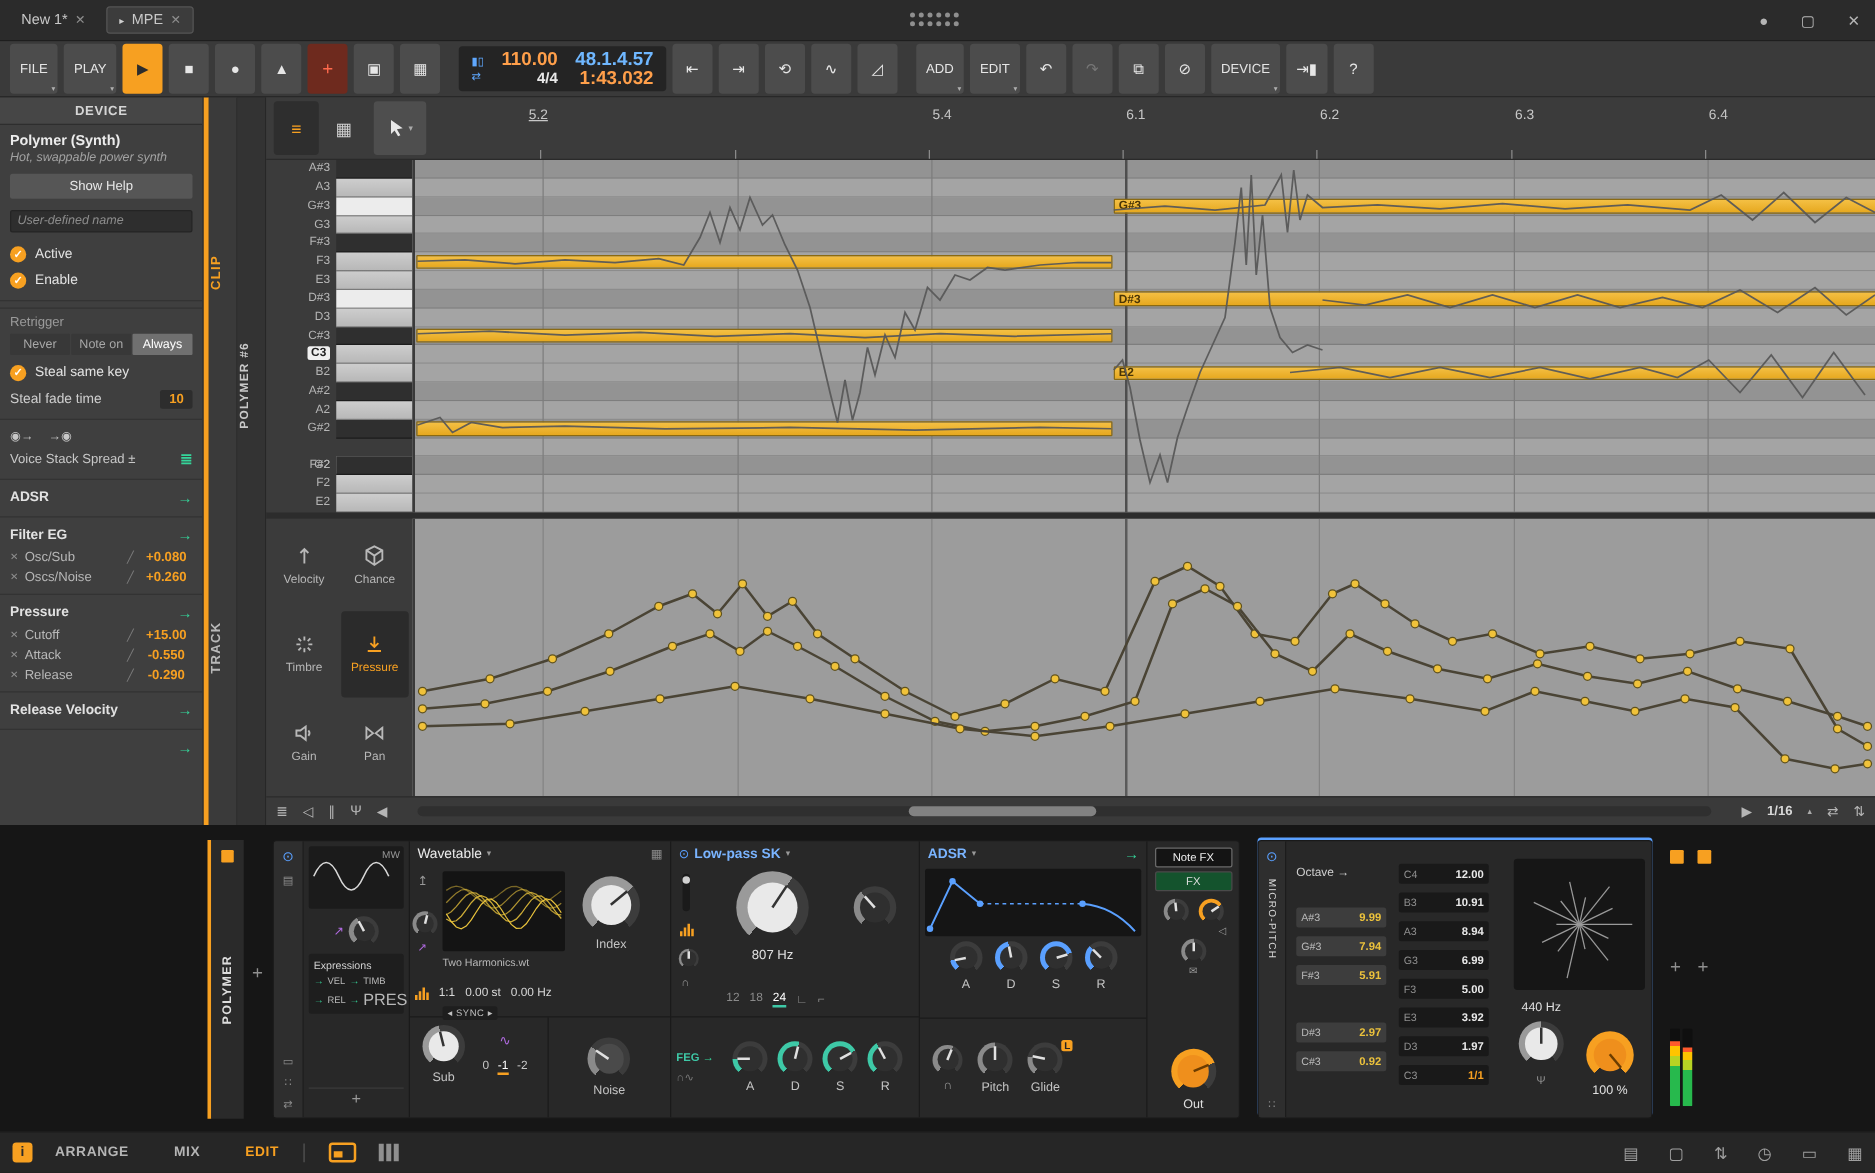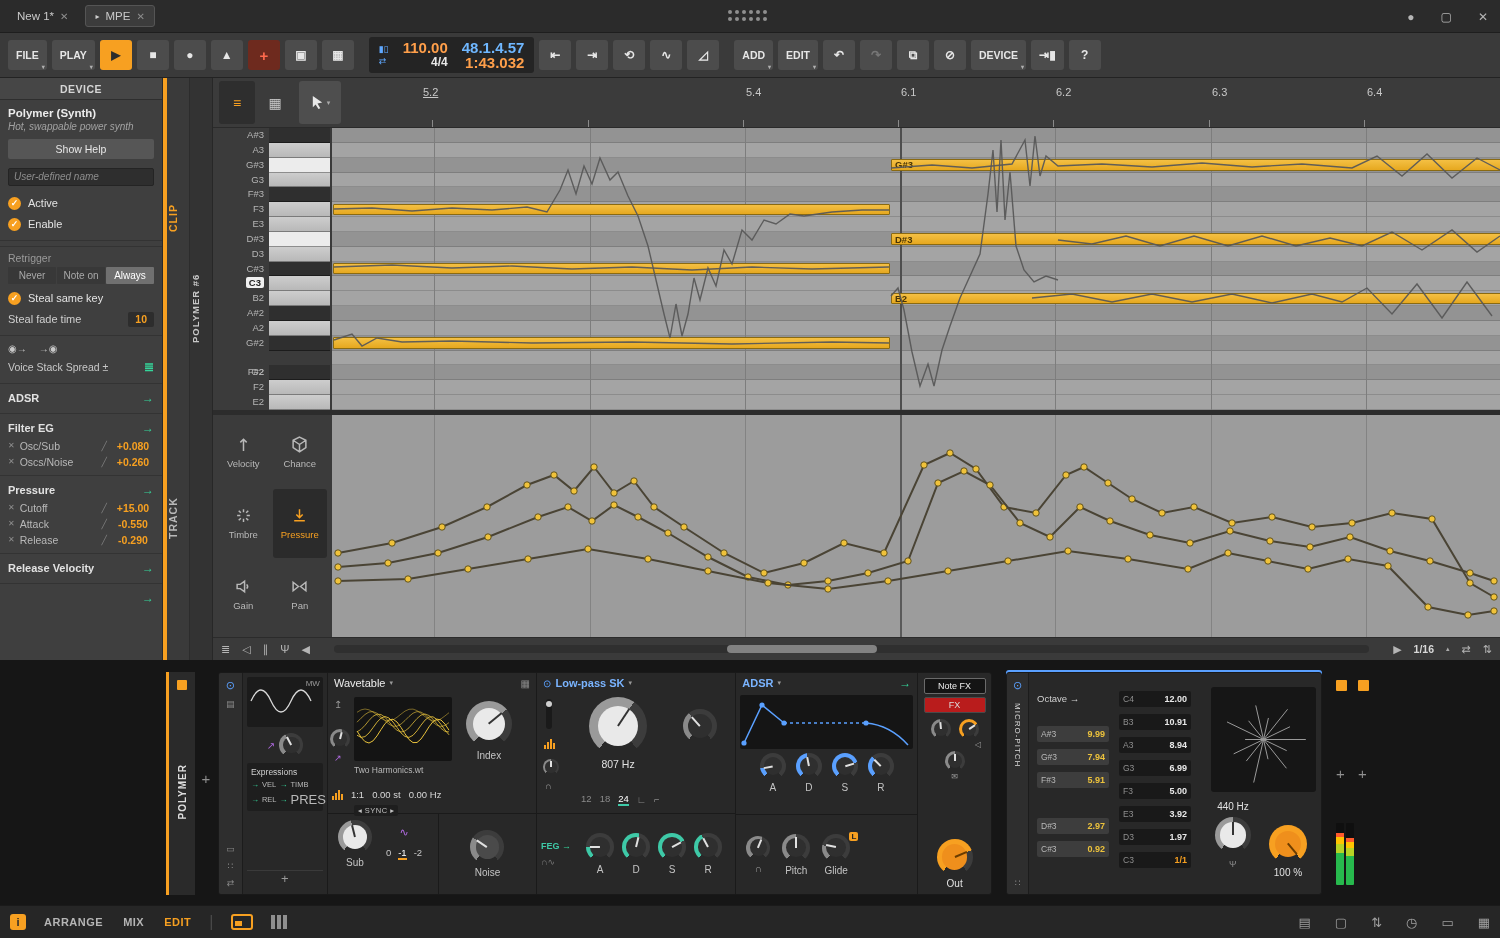--- a/index.html
+++ b/index.html
@@ -10,21 +10,21 @@
   
   #titlebar{left:0;top:0;width:1500px;height:33px;background:#2b2b2b;border-bottom:1px solid #1e1e1e;display:flex;align-items:center}
   .tab{display:flex;align-items:center;gap:6px;padding:0 9px;height:22px;margin-left:8px;color:#c9c9c9;font-size:11.5px;border-radius:3px}
   .tab.boxed{background:#3c3c3c;border:1px solid #555}
   .tabplay{color:#cfcfcf;font-size:8px}.tabx{color:#8e8e8e;font-size:10px;cursor:pointer}
   #logo{position:absolute;left:728px;top:10px;display:grid;grid-template-columns:repeat(6,7px);grid-auto-rows:7px}
   #logo i{width:4px;height:4px;border-radius:50%;background:#8f8f8f}
   #winbtns{position:absolute;right:12px;top:0;height:33px;display:flex;align-items:center;gap:26px;color:#b5b5b5;font-size:12px}
   
   #toolbar{left:0;top:33px;width:1500px;height:45px;background:#3a3a3a;border-bottom:1px solid #232323;display:flex;align-items:center;padding:0 8px;gap:5px}
-  .tbtn{background:#4c4c4c;border-radius:3px;color:#e6e6e6;font-size:10.5px;font-weight:bold;height:30px;min-width:32px;display:flex;align-items:center;justify-content:center;position:relative;padding:0 8px}
+  .tbtn{background:#4c4c4c;border-radius:3px;color:#e6e6e6;font-size:10.5px;font-weight:normal;height:40px;min-width:32px;display:flex;align-items:center;justify-content:center;position:relative;padding:0 8px}
   .tbtn .cnr{position:absolute;right:2px;bottom:0;font-size:6px;color:#b0b0b0}
   .tbtn.orange{background:#f7a021;color:#2c2c2c}
   .tbtn.red{background:#6e2a1e;color:#ff6a4d;font-size:15px}
   .ticon{font-size:12px}
   #tempobox{background:#242424;border-radius:3px;height:36px;display:flex;align-items:center;padding:2px 10px;gap:14px;margin-left:10px}
   #tempobox .blues{display:flex;flex-direction:column;gap:3px;color:#5fa8ff;font-size:9px;line-height:9px}
   .tb-col{display:flex;flex-direction:column;align-items:flex-end;line-height:15px}
   .v-tempo{color:#ff9f4a;font-size:15px;font-weight:bold}
   .v-sig{color:#e8e8e8;font-size:12px;font-weight:bold}
   .v-pos{color:#6fb7ff;font-size:15px;font-weight:bold}
@@ -1009,21 +1009,21 @@
                 <s></s>
               </div>
             <span class="klabel">Glide</span>
             <span style="position:absolute;right:-8px;top:-2px;background:#f7a021;color:#222;font-size:8px;font-weight:bold;border-radius:2px;padding:0 2px">L</span>
           </div>
         </div>
       </div>
 
       <div class="pcol fc ac" style="width:74px;padding:5px 4px">
         <div class="chipbtn" style="background:#141414;border:1px solid #6a6a6a;color:#eee;margin-bottom:3px">Note FX</div>
-        <div class="chipbtn" style="background:#b91c1c;border:1px solid #4a4a4a;color:#ddd;margin-bottom:6px">FX</div>
+        <div class="chipbtn" style="background:#14532d;border:1px solid #4a4a4a;color:#ddd;margin-bottom:6px">FX</div>
         <div class="f" style="gap:8px">
           <div class="knob" style="--a:48;width:20px;height:20px">
               <b></b>
               <s></s>
             </div>
           <div class="knob" style="--a:70;width:20px;height:20px;--arc:#f7a021">
               <b></b>
               <s></s>
             </div>
         </div>
@@ -1148,21 +1148,21 @@
     <div class="meter" style="left:1336px;top:163px">
         <i style="height:84%"></i>
       </div>
     <div class="meter" style="left:1346px;top:163px">
         <i style="height:76%"></i>
       </div>
   </div>
 
   <div id="statusbar" class="a">
     <div id="infochip">i</div>
-    <div id="views" class="f ac" style="gap:20px">
+    <div id="views" class="f ac" style="gap:36px">
         <span class="viewlbl">ARRANGE</span>
         <span class="viewlbl">MIX</span>
         <span class="viewlbl act">EDIT</span>
       </div>
     <span class="sbdiv">|</span>
     <div id="layoutico">
         <i></i>
       </div>
     <div id="colsico">
         <i></i>

